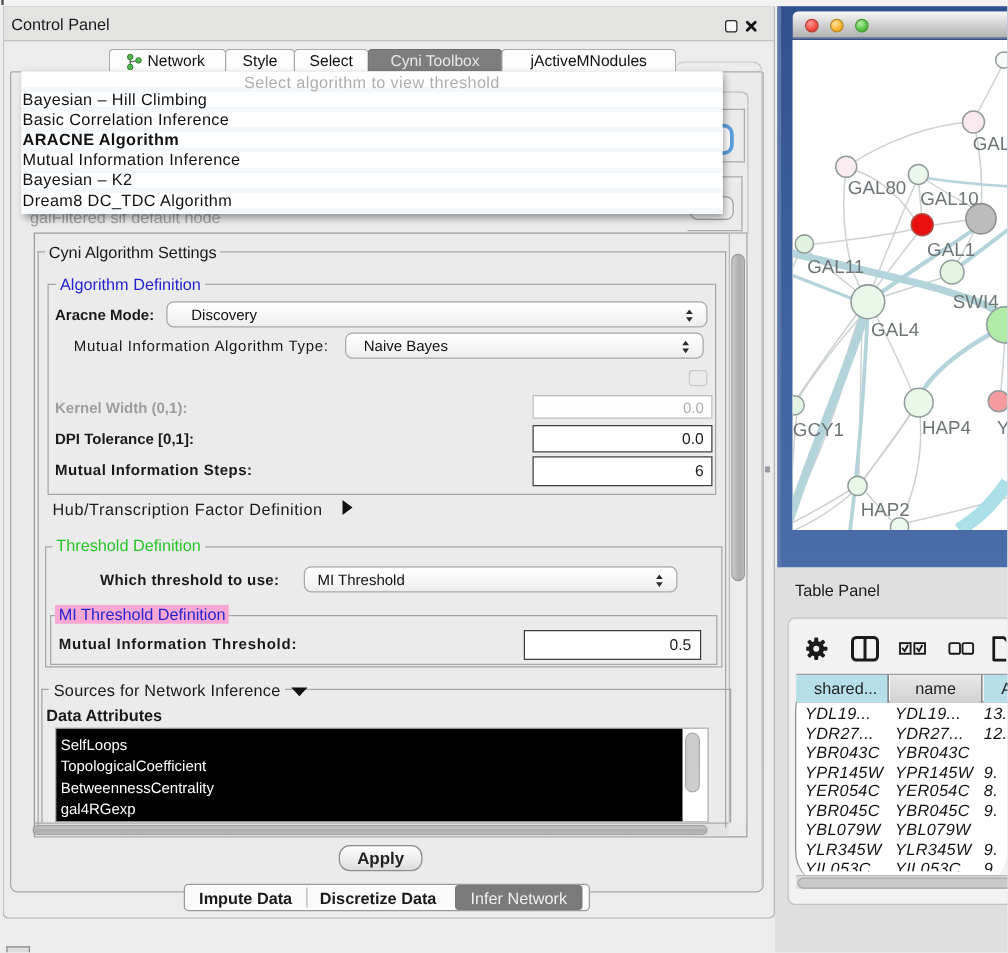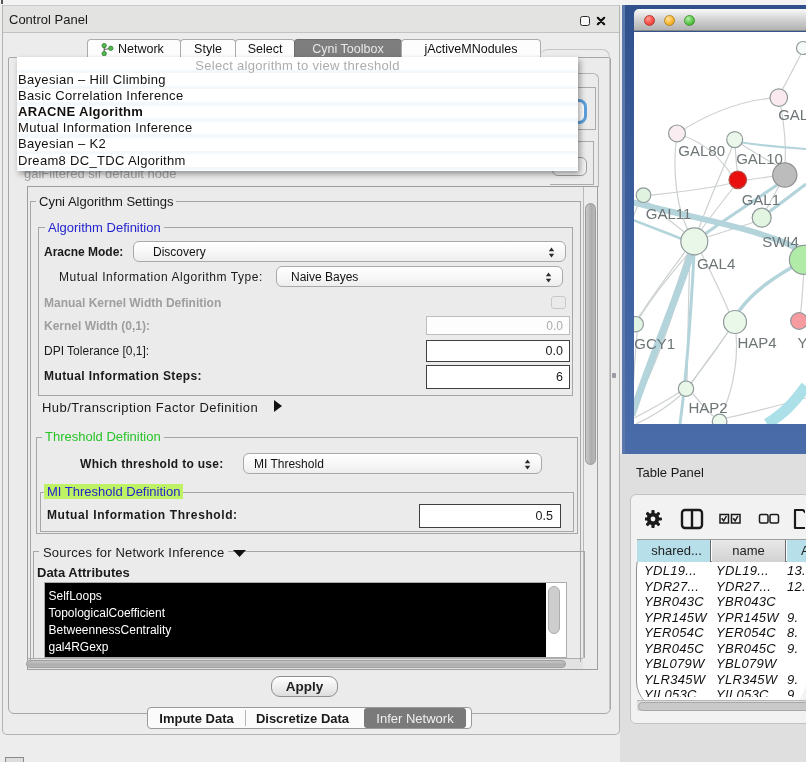--- a/index.html
+++ b/index.html
@@ -89,27 +89,26 @@
       </svg>
   </div>
   <div class="abs" style="left:44px;top:270px;font-weight:normal;letter-spacing:0.55px;padding-left:15px;">Mutual Information Algorithm Type:</div>
   <div class="abs combo" style="left:276px;top:266px;width:287px;height:21px;">
     <span style="position:absolute;left:14px;top:3px;">Naive Bayes</span>
     <svg style="position:absolute;right:10px;top:5px;" width="7" height="11" viewBox="0 0 7 11">
         <path d="M3.5 0.5 L6.2 4.2 L0.8 4.2 Z" fill="#2A2A2A"></path>
         <path d="M3.5 10.5 L6.2 6.8 L0.8 6.8 Z" fill="#2A2A2A"></path>
       </svg>
   </div>
-  <div class="abs" style="left:44px;top:296px;font-weight:bold;color:#9E9E9E;">Manual Kernel Width Definition</div>
   <div class="abs" style="left:551px;top:296px;width:15px;height:13px;border:1px solid #C9C9C9;border-radius:3px;background:#EAEAEA;"></div>
   <div class="abs" style="left:44px;top:319px;font-weight:bold;color:#9E9E9E;">Kernel Width (0,1):</div>
   <div class="abs" style="left:426px;top:316px;width:144px;height:19px;background:#FDFDFD;border:1px solid #BDBDBD;">
       <span style="position:absolute;right:6px;top:2px;color:#ACACAC;">0.0</span>
     </div>
-  <div class="abs" style="left:44px;top:344px;font-weight:normal;">DPI Tolerance [0,1]:</div>
+  <div class="abs" style="left:44px;top:344px;font-weight:bold;">DPI Tolerance [0,1]:</div>
   <div class="abs" style="left:426px;top:340px;width:144px;height:22px;background:#FFF;border:1.5px solid #3F3F3F;">
       <span style="position:absolute;right:6px;top:3px;font-size:12.5px;">0.0</span>
     </div>
   <div class="abs" style="left:44px;top:369px;font-weight:bold;letter-spacing:0.4px;">Mutual Information Steps:</div>
   <div class="abs" style="left:426px;top:365px;width:144px;height:24px;background:#FFF;border:1.5px solid #3F3F3F;">
       <span style="position:absolute;right:6px;top:4px;font-size:12.5px;">6</span>
     </div>
 
   <div class="abs" style="left:42px;top:400px;font-size:13px;letter-spacing:0.45px;">Hub/Transcription Factor Definition</div>
   <svg class="abs" style="left:273px;top:400px;" width="10" height="12" viewBox="0 0 10 12">
@@ -121,21 +120,21 @@
   <div class="abs" style="left:80px;top:457px;font-weight:bold;letter-spacing:0.3px;">Which threshold to use:</div>
   <div class="abs combo" style="left:243px;top:453px;width:299px;height:21px;">
     <span style="position:absolute;left:10px;top:3px;">MI Threshold</span>
     <svg style="position:absolute;right:10px;top:5px;" width="7" height="11" viewBox="0 0 7 11">
         <path d="M3.5 0.5 L6.2 4.2 L0.8 4.2 Z" fill="#2A2A2A"></path>
         <path d="M3.5 10.5 L6.2 6.8 L0.8 6.8 Z" fill="#2A2A2A"></path>
       </svg>
   </div>
 
   <div class="abs" style="left:40px;top:492px;width:534px;height:40px;border:1px solid #A6A6A6;"></div>
-  <div class="abs" style="left:44px;top:484px;background:#bef264;padding:0 3px;color:#2424CE;font-size:13px;">MI Threshold Definition</div>
+  <div class="abs" style="left:44px;top:484px;background:#f9a8d4;padding:0 3px;color:#2424CE;font-size:13px;">MI Threshold Definition</div>
   <div class="abs" style="left:47px;top:508px;font-weight:bold;letter-spacing:0.6px;">Mutual Information Threshold:</div>
   <div class="abs" style="left:419px;top:504px;width:142px;height:24px;background:#FFF;border:1.5px solid #3F3F3F;">
       <span style="position:absolute;right:7px;top:4px;font-size:12.5px;margin-left:36px;">0.5</span>
     </div>
 
   <div class="abs" style="left:33px;top:551px;width:552px;height:107px;border:1px solid #A6A6A6;border-bottom:none;"></div>
   <div class="abs" style="left:39px;top:545px;background:#EBEBEB;padding:0 4px;font-size:13px;letter-spacing:0.2px;">Sources for Network Inference</div>
   <svg class="abs" style="left:233px;top:549px;" width="13" height="9" viewBox="0 0 13 9">
       <path d="M0 1 L13 1 L6.5 8 Z" fill="#111"></path>
     </svg>

